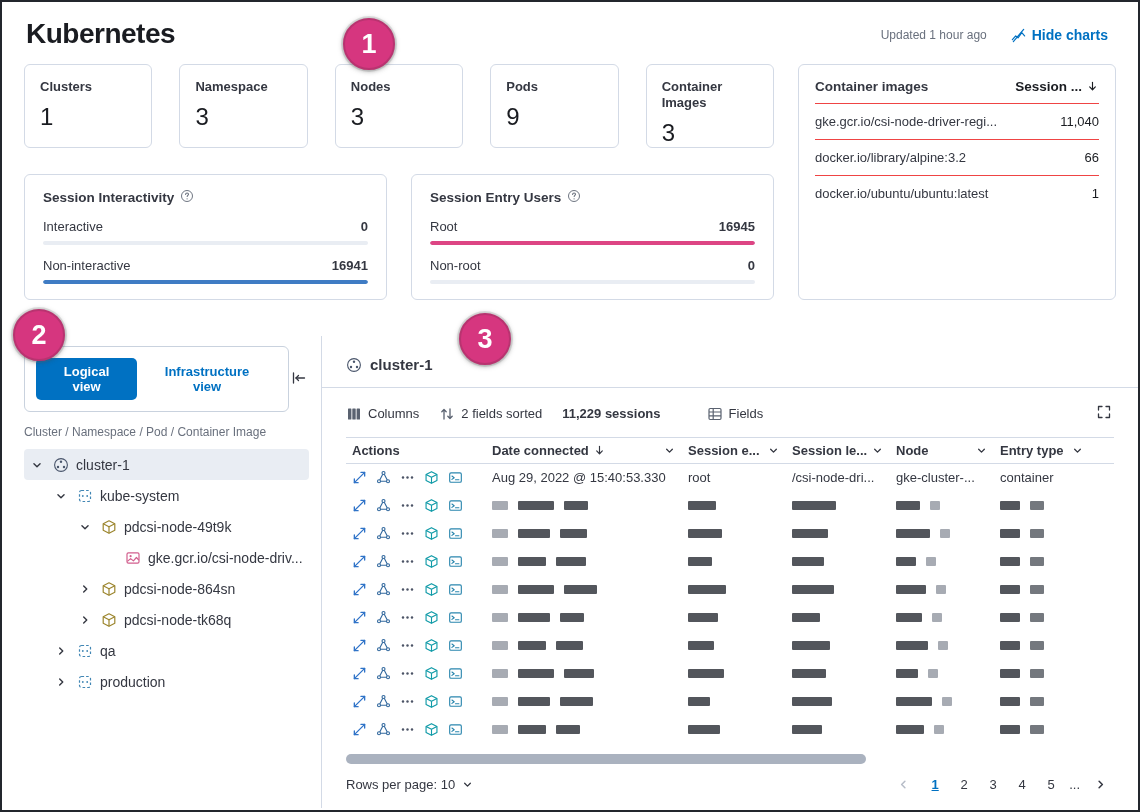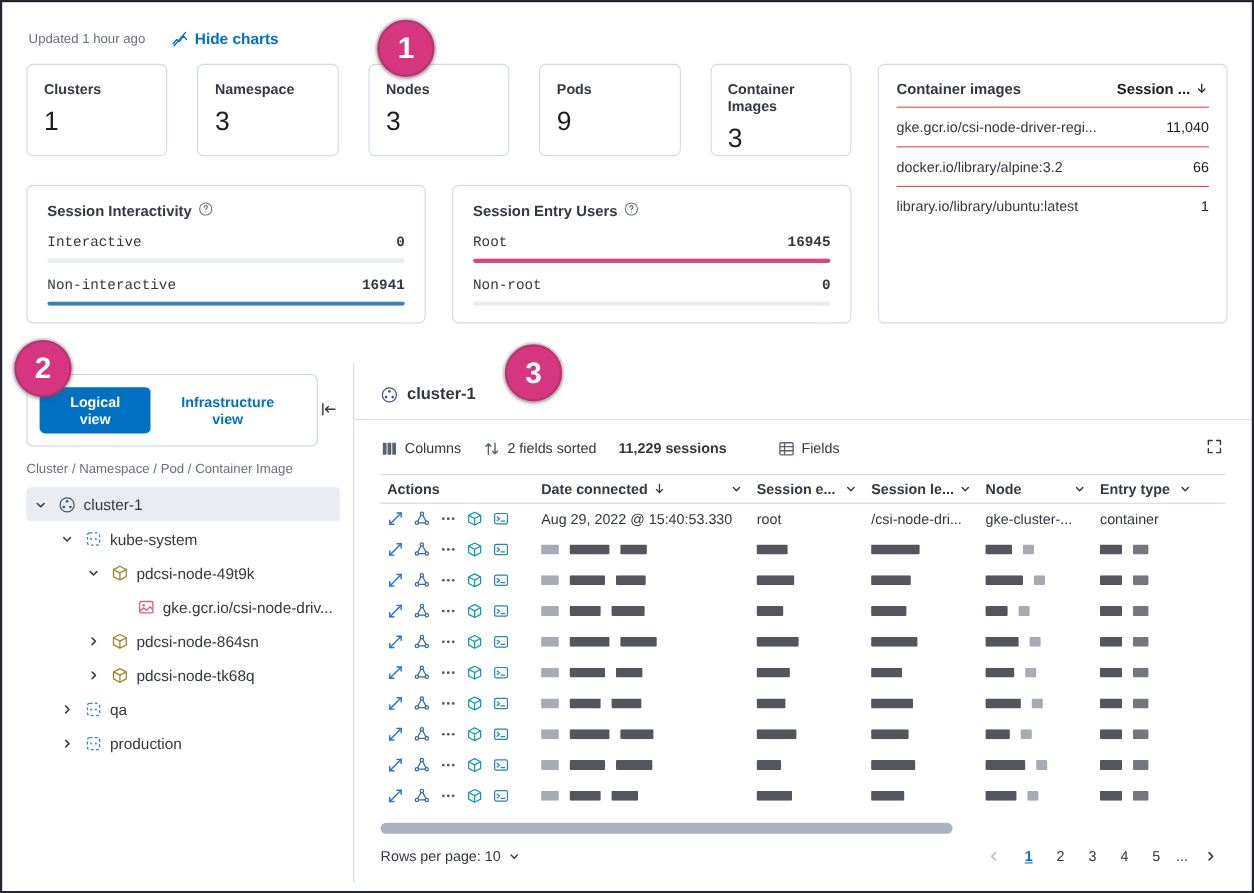--- a/index.html
+++ b/index.html
@@ -27,21 +27,21 @@
   .stats-row{display:flex;gap:27px;}
   .card{border:1px solid var(--border);border-radius:6px;background:#fff;}
   .stat-card{flex:1;height:84px;padding:13px 15px;}
   .stat-label{font-size:13px;font-weight:700;color:var(--text);}
   .stat-value{font-size:24px;color:#1a1c21;margin-top:9px;}
   .charts-row{display:flex;gap:24px;margin-top:26px;}
   .chart-card{flex:1;height:126px;padding:14px 18px;}
   .card-title-row{display:flex;align-items:center;gap:6px;font-size:13.5px;font-weight:700;}
   .help{color:var(--subdued);background:none;border:0;padding:0;}
   .help svg{width:14px;height:14px;}
-  .chart-row{margin-top:13px;font-family:Liberation Mono, monospace;}
+  .chart-row{margin-top:13px;}
   .chart-row-top{display:flex;justify-content:space-between;font-size:13px;}
   .chart-val{font-weight:700;}
   .bar-track{height:4px;background:#e9edf3;border-radius:2px;margin-top:7px;position:relative;overflow:hidden;}
   .bar-fill{position:absolute;left:0;top:0;height:100%;border-radius:2px;}
 
   
   .images-panel{width:318px;height:236px;padding:14px 16px;}
   .images-head{display:flex;justify-content:space-between;align-items:center;padding-bottom:9px;}
   .images-title{font-size:13.5px;font-weight:700;}
   .sort-head{display:flex;align-items:center;gap:4px;background:none;border:0;font-size:13.5px;font-weight:700;color:#1a1c21;padding:0;}
@@ -108,20 +108,21 @@
   
   .callout{position:absolute;width:52px;height:52px;border-radius:50%;background:var(--callout);border:2px solid #b93370;color:#fff;font-size:27px;font-weight:700;display:flex;align-items:center;justify-content:center;box-shadow:0 1px 5px rgba(60,60,60,.5),0 0 0 2px rgba(130,130,130,.18);z-index:20;}
   .co1{left:341px;top:16px;} .co2{left:11px;top:307px;} .co3{left:457px;top:311px;}
 </style>
 </head>
 <body>
 
 <div class="page">
 
   <header class="topbar">
+    <h1 class="page-title">Kubernetes</h1>
     <div class="topbar-right">
       <span class="updated">Updated 1 hour ago</span>
       <button class="hide-charts">
         <span class="ic">
             <svg viewBox="0 0 16 16" fill="none" stroke="currentColor" stroke-width="1.3" stroke-linecap="round" stroke-linejoin="round">
               <path d="M1.5 12.5l3.5-4 2.5 2 4-5.5 3 3.5"></path>
               <path d="M2.5 14.5l11-13"></path>
             </svg>
           </span>
         <span>Hide charts</span>
@@ -222,21 +223,21 @@
       <div id="images-rows">
           <div class="image-row">
             <span class="image-name">gke.gcr.io/csi-node-driver-regi...</span>
             <span class="image-count">11,040</span>
           </div>
           <div class="image-row">
             <span class="image-name">docker.io/library/alpine:3.2</span>
             <span class="image-count">66</span>
           </div>
           <div class="image-row">
-            <span class="image-name">library.io/library/ubuntu:latest</span>
+            <span class="image-name">docker.io/ubuntu/ubuntu:latest</span>
             <span class="image-count">1</span>
           </div>
         </div>
     </aside>
   </div>
 
   <div class="lower">
     <aside class="tree-panel">
       <div class="view-toggle-row">
         <div class="btn-group">

